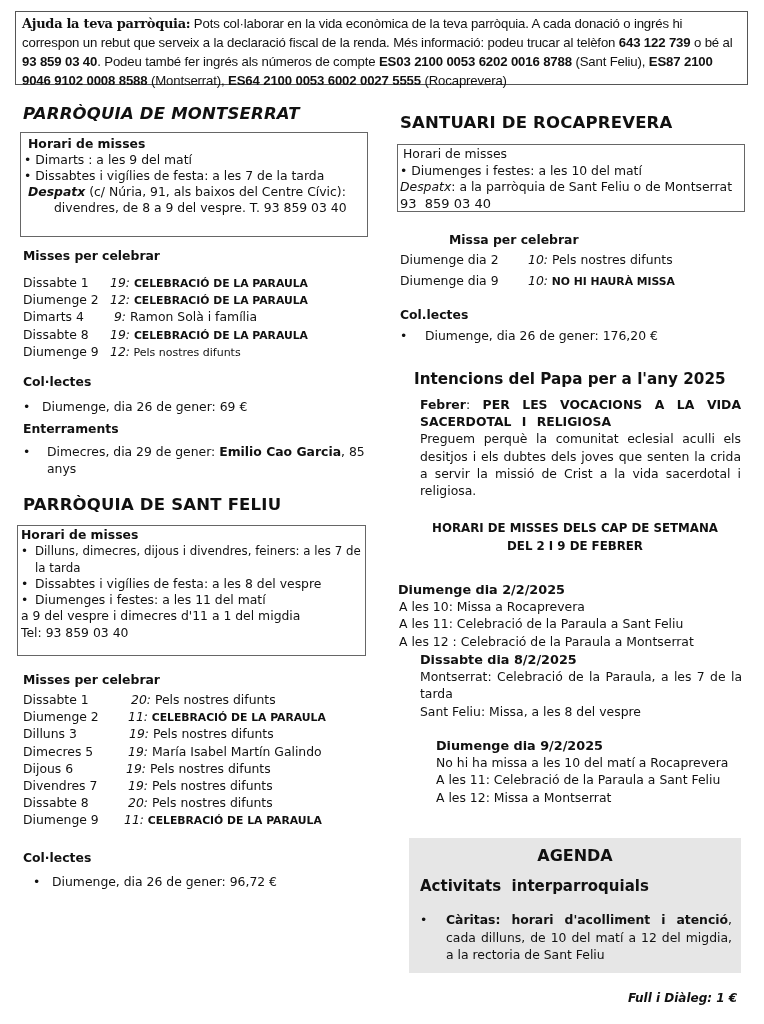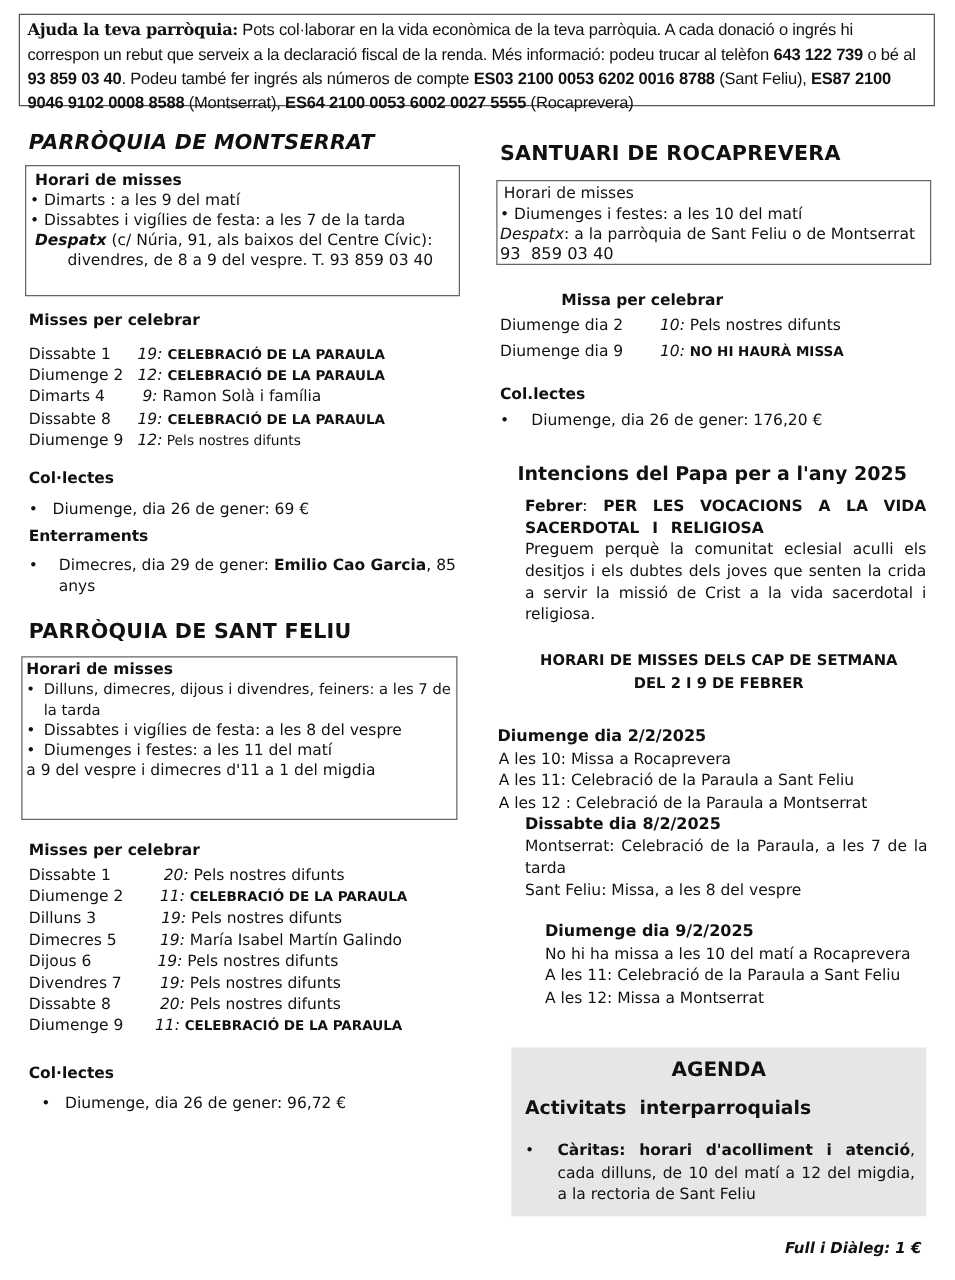--- a/index.html
+++ b/index.html
@@ -99,20 +99,21 @@
 </div>
 
 <div class="abs section-title" style="left:23px; top:495px;">PARRÒQUIA DE SANT FELIU</div>
 
 <div class="abs box" style="left:17px; top:525px; width:349px; height:131px; padding:1px 0 0 3px; line-height:16.3px;">
   <div class="sub-title">Horari de misses</div>
   <div style="position:relative; padding-left:14px; font-size:11.8px;"><span style="position:absolute; left:0;">•</span><span>Dilluns, dimecres, dijous i divendres, feiners: a les 7 de</span><br><span>la tarda</span></div>
   <div style="position:relative; padding-left:14px;"><span style="position:absolute; left:0;">•</span><span>Dissabtes i vigílies de festa: a les 8 del vespre</span></div>
   <div style="position:relative; padding-left:14px;"><span style="position:absolute; left:0;">•</span><span>Diumenges i festes: a les 11 del matí</span></div>
   <div>a 9 del vespre i dimecres d'11 a 1 del migdia</div>
+  <div>Tel: 93 859 03 40</div>
 </div>
 
 <div class="abs heading-sm" style="left:23px; top:672px;">Misses per celebrar</div>
 
 <div class="abs" style="left:23px; top:691px; width:360px;">
   <div class="row">
       <span class="day">Dissabte 1</span>
       <span style="position:absolute; left:108px; white-space:pre;"><span class="time">20:</span><span> Pels nostres difunts</span></span>
     </div>
   <div class="row">

